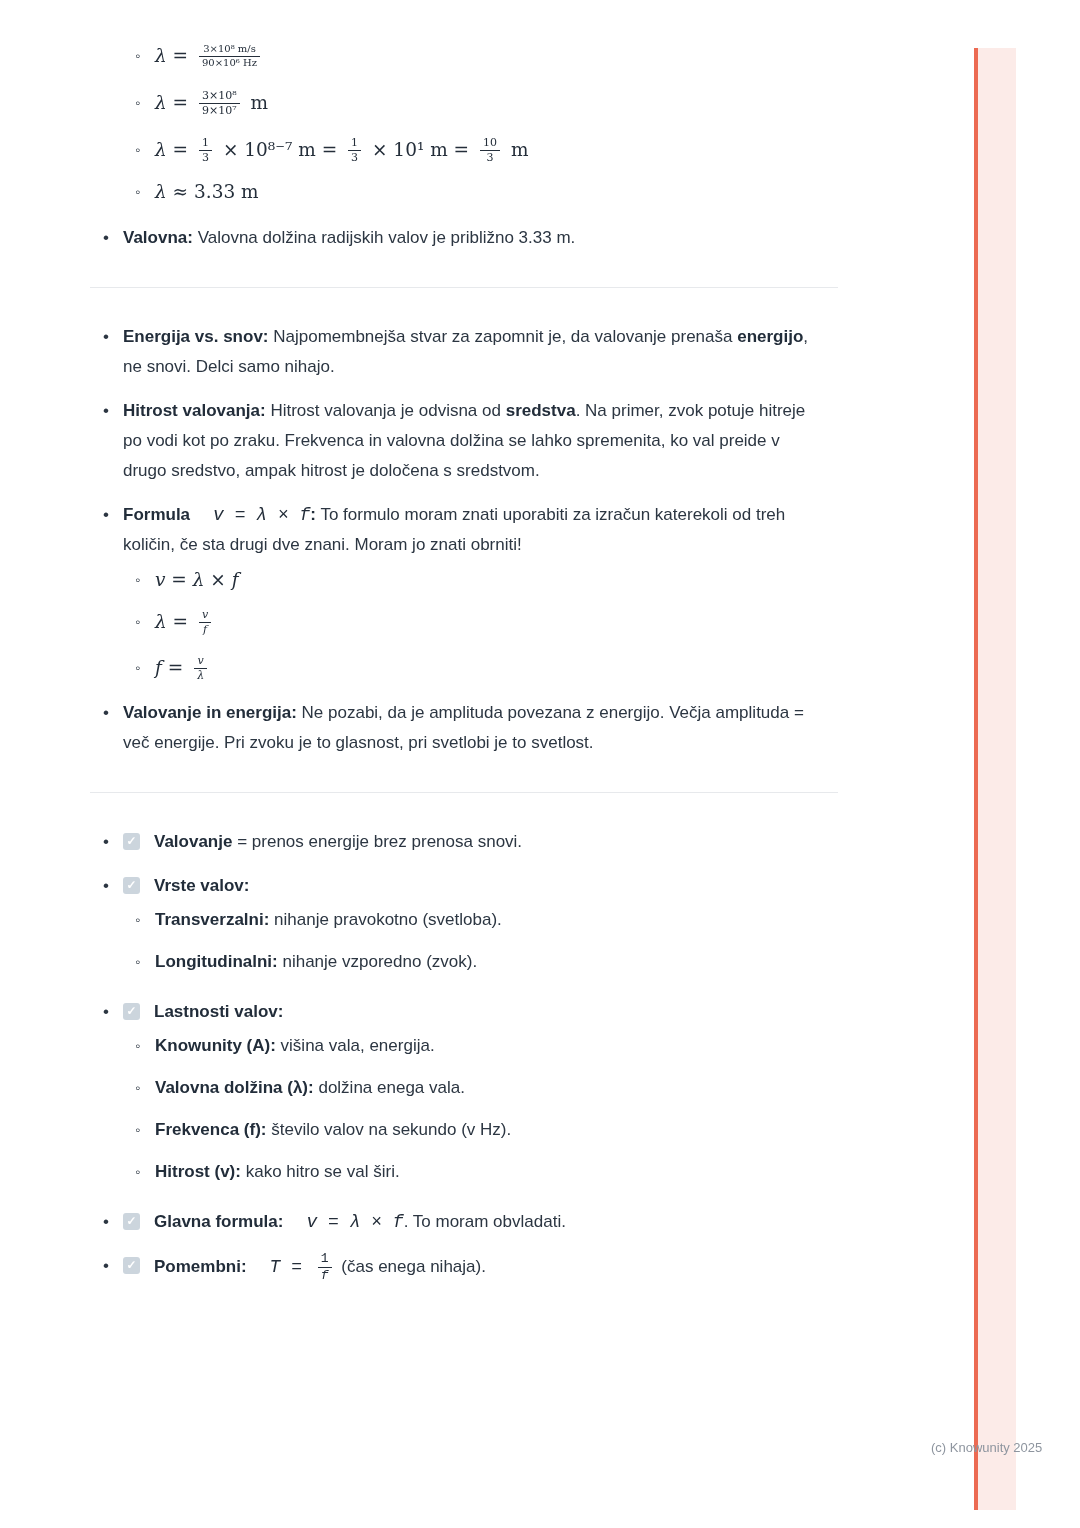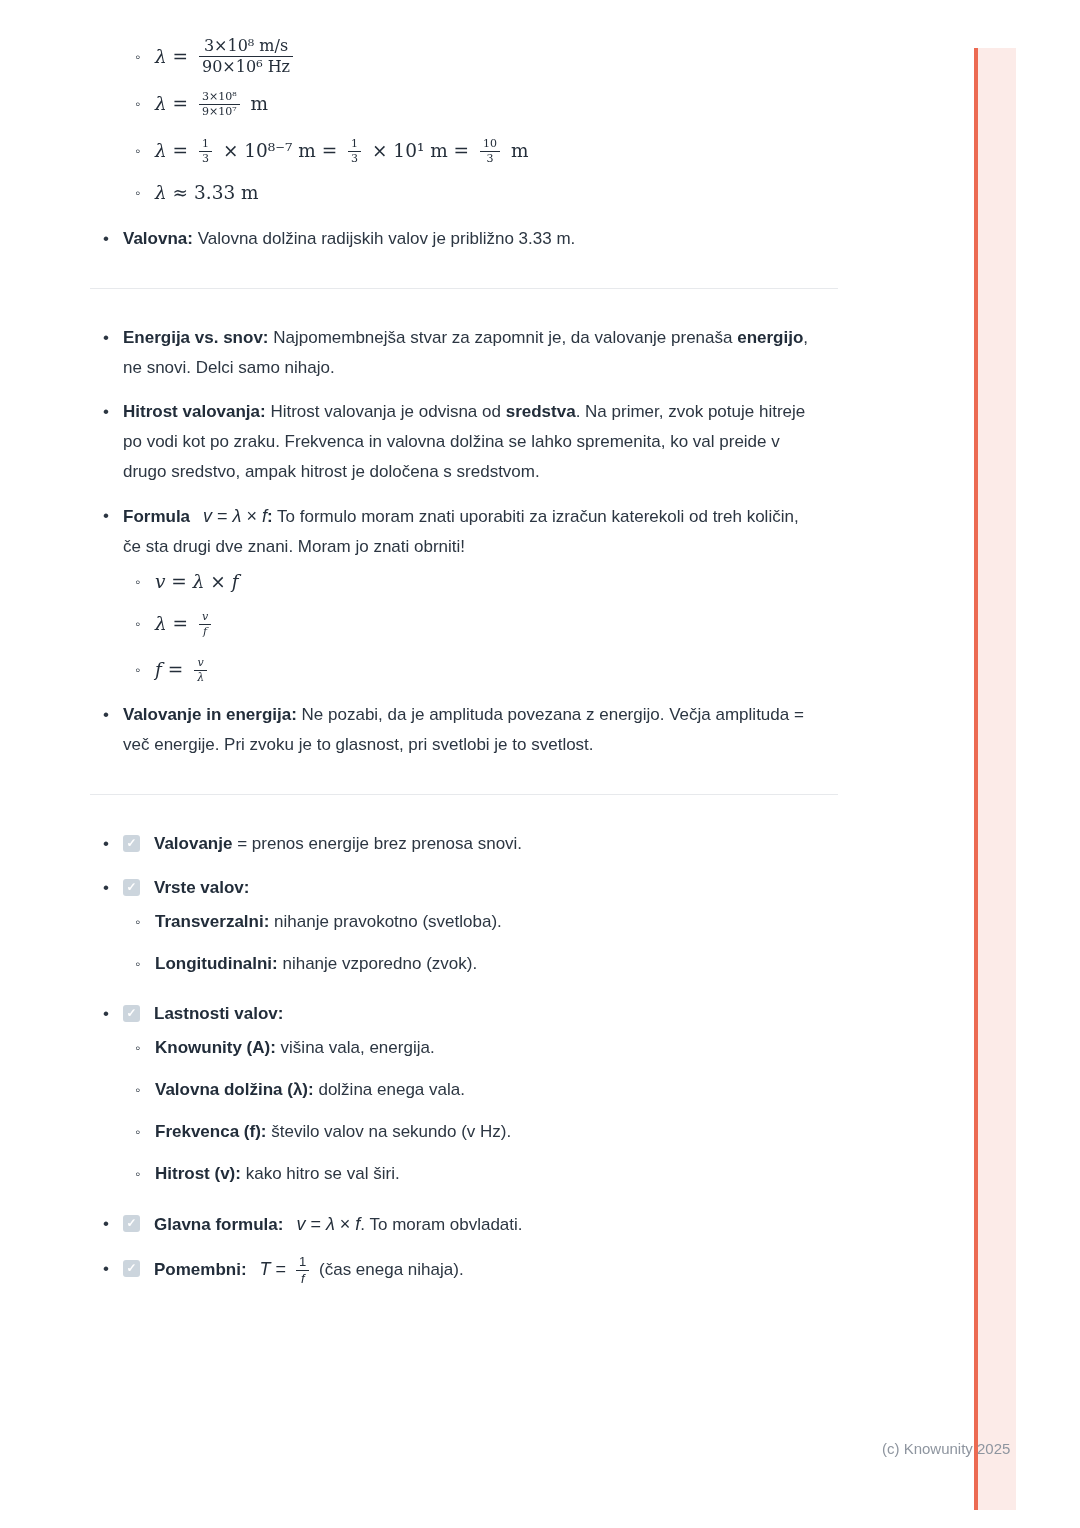--- a/index.html
+++ b/index.html
@@ -16,47 +16,47 @@
   .l2{padding-left:45px;margin-bottom:12px}
   .l1 .mk{font-size:17px}
   .l2 .mk{font-size:15px}
   .txt{flex:1;max-width:697px}
   b{font-weight:700;color:#222d3a}
   
   .mathline{display:flex;align-items:center;min-height:40px;
     font-family:"DejaVu Serif",serif;font-size:18.5px;color:#242e3a}
   .mathline > span{white-space:pre}
   .mv{font-style:italic}
-  .imath{font-family:Liberation Sans, sans-serif;font-size:18px;margin-left:13px;color:#242e3a}
+  .imath{font-family:Liberation Mono, monospace;font-size:18px;margin-left:23px;color:#242e3a}
   .mstep{align-items:center;margin-bottom:7px}
   .msub{align-items:center;margin-bottom:6px}
   .frac{display:inline-flex;flex-direction:column;text-align:center;vertical-align:middle;
     margin:0 5px;font-size:11px;line-height:1.25;font-style:normal}
   .frac .num{border-bottom:1px solid #242e3a;padding:0 3px}
   .frac .den{padding:0 3px}
-  .frac.fsm{font-size:16px}
+  .frac.fsm{font-size:10px}
   .frac.fxs{font-size:13px;line-height:1.2}
   
   h2{font-size:25px;font-weight:700;color:#e2591b;margin:0 0 28px 0;
     font-family:"Liberation Sans",sans-serif}
   hr.divider{border:none;border-top:1px solid #e7e9ec;margin:34px 0 34px 0;width:748px}
   .mlist{margin-bottom:16px}
   .mlist2{margin:4px 0 10px 0}
   .answer{margin-top:14px}
   
   .chk .cb{flex:none;width:17px;height:17px;margin:6px 14px 0 0;
     background:#ccd5dd;border-radius:3px;color:#ffffff;
     font-size:12px;line-height:17px;text-align:center;font-weight:700}
   .chk{margin-bottom:14px}
   .chkgroup{margin-bottom:4px}
   
   .ribbon{position:absolute;left:974px;top:48px;width:38px;height:1462px;
     background:#fcebe8;border-left:4px solid #ec6a52}
-  .copyright{position:absolute;left:882px;top:1440px;z-index:2;
-    font-size:15px;color:#8e959f}
+  .copyright{position:absolute;left:931px;top:1440px;z-index:2;
+    font-size:13px;color:#8e959f}
 </style>
 </head>
 <body>
 
 <div class="content">
 
   <div class="mlist">
     <div class="li l2 mstep">
       <span class="mk">◦</span>
       <div class="mathline">

